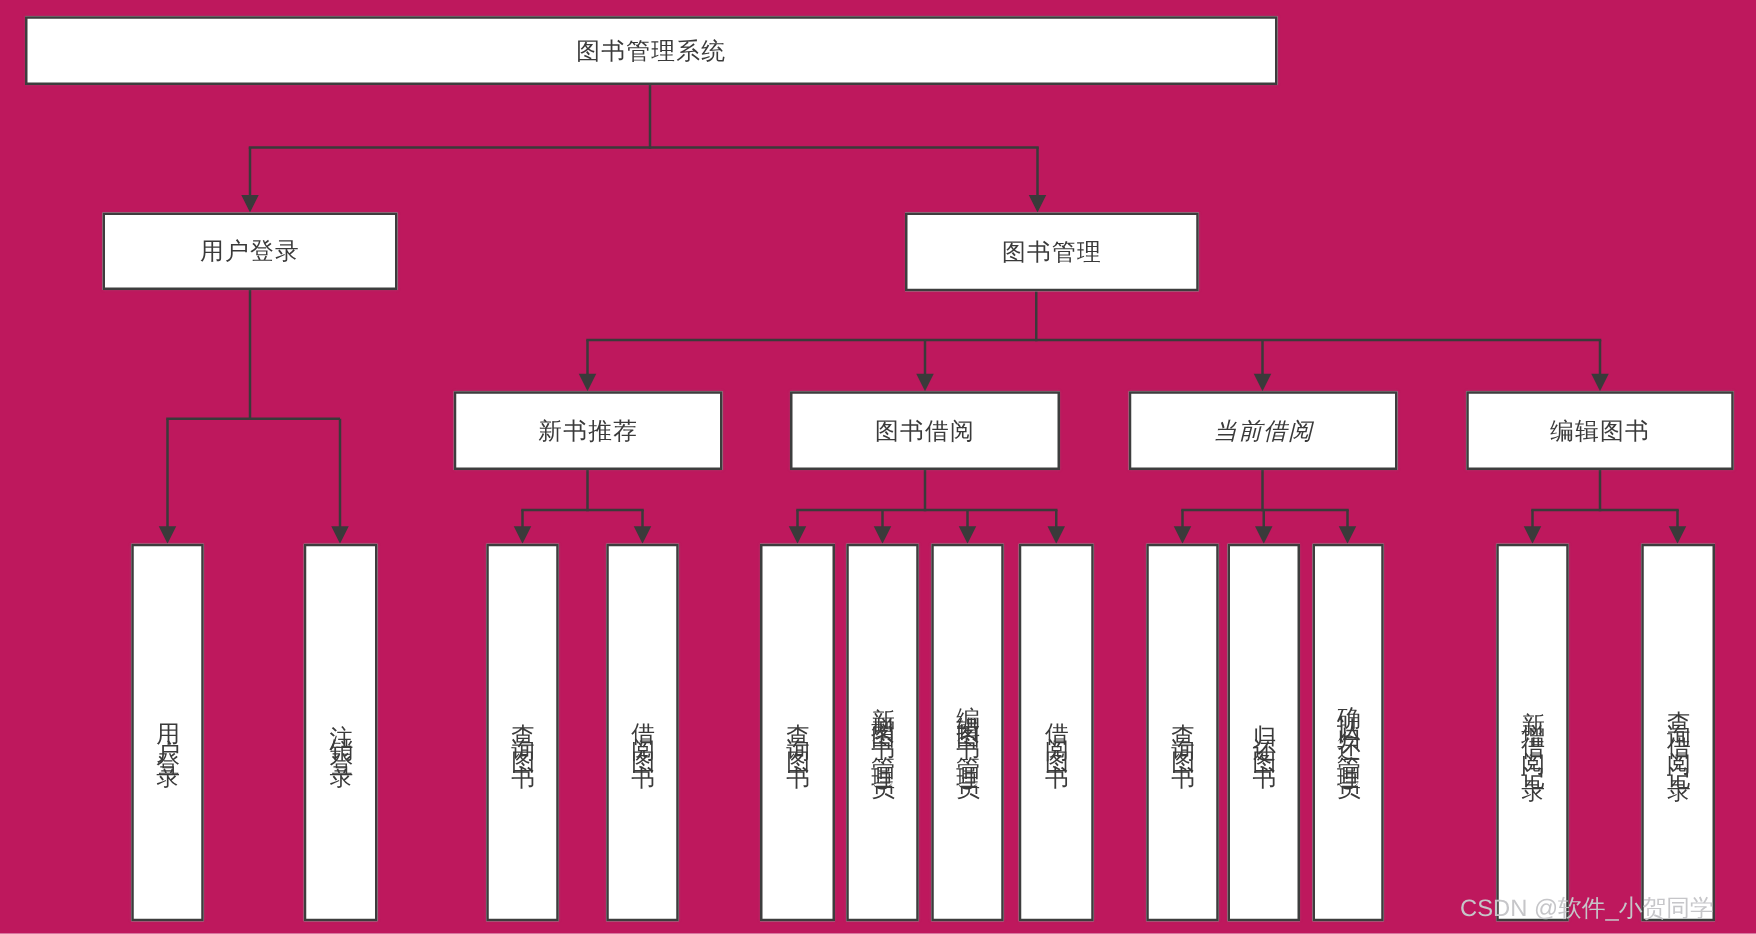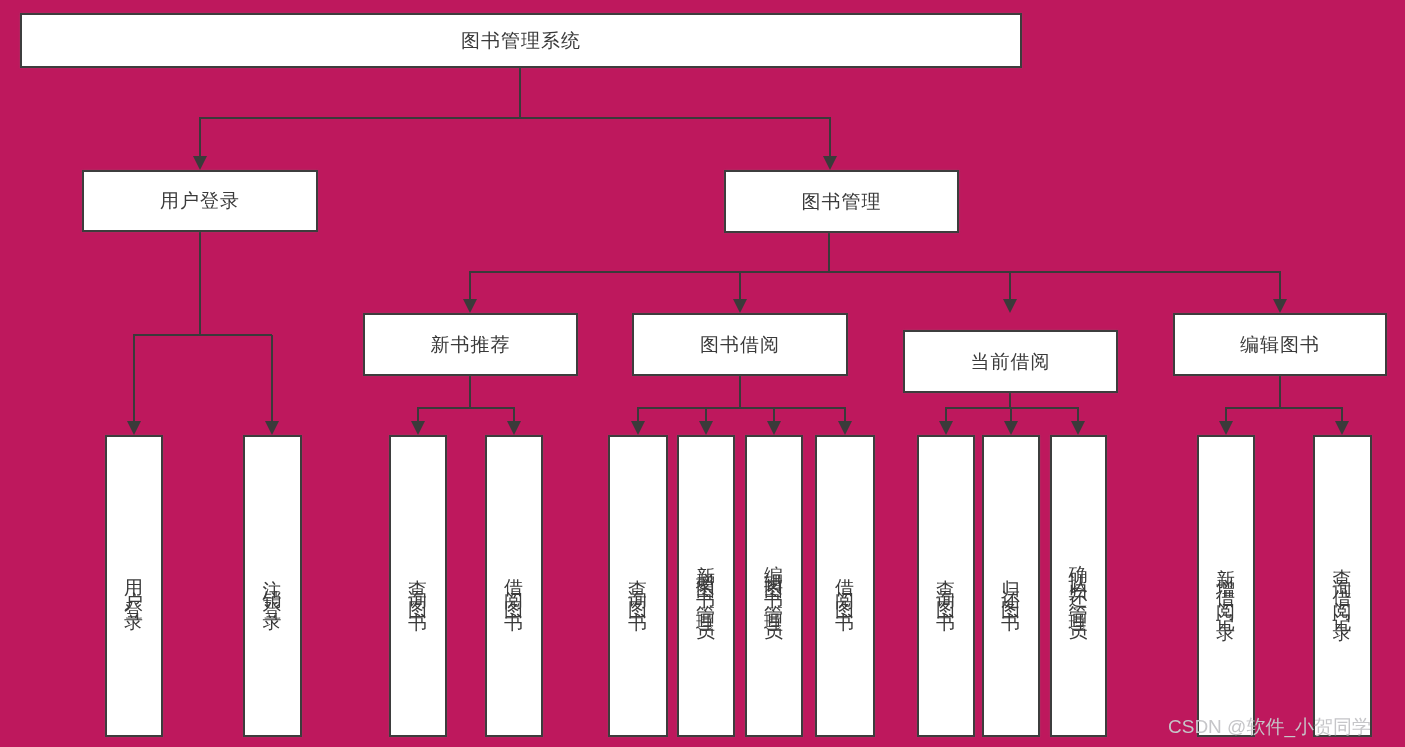--- a/index.html
+++ b/index.html
@@ -113,21 +113,21 @@
   <div class="node" style="left:724px;top:170px;width:235px;height:63px;">
     <span>图书管理</span>
   </div>
 
   <div class="node" style="left:363px;top:313px;width:215px;height:63px;">
     <span>新书推荐</span>
   </div>
   <div class="node" style="left:632px;top:313px;width:216px;height:63px;">
     <span>图书借阅</span>
   </div>
-  <div class="node" style="left:903px;top:330px;width:215px;height:63px;">
+  <div class="node" style="left:903px;top:313px;width:215px;height:63px;font-style:italic;">
     <span>当前借阅</span>
   </div>
   <div class="node" style="left:1173px;top:313px;width:214px;height:63px;">
     <span>编辑图书</span>
   </div>
 
   <div class="vnode" style="left:105px;top:435px;width:58px;height:302px;">
     <span>用户登录</span>
   </div>
   <div class="vnode" style="left:243px;top:435px;width:59px;height:302px;">

